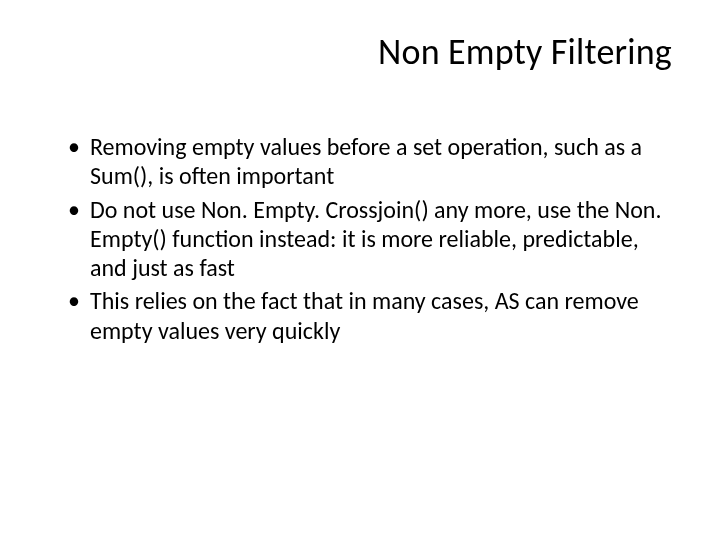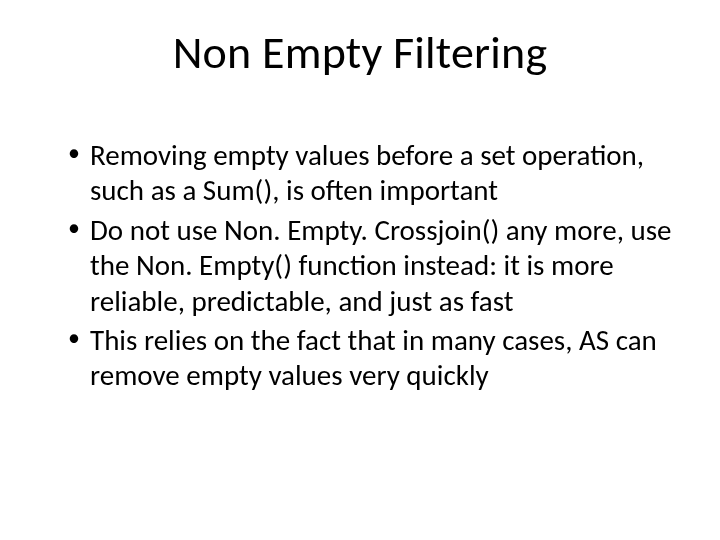--- a/index.html
+++ b/index.html
@@ -1,20 +1,20 @@
 <!DOCTYPE html>
 <html><head>
 <meta charset="utf-8">
 <style>
   * { margin: 0; padding: 0; box-sizing: border-box; }
   html, body { width: 720px; height: 540px; background: #fff; font-family: Calibri, "Segoe UI", Arial, sans-serif; color: #000; }
   .slide { width: 720px; height: 540px; padding: 18px 48px 40px 48px; position: relative; }
-  .title { font-size: 46px; font-weight: 400; text-align: center; margin-top: 6px; margin-bottom: 58px; letter-spacing: 0.2px; }
+  .title { font-size: 36px; font-weight: 400; text-align: right; margin-top: 12px; margin-bottom: 58px; letter-spacing: 0.2px; }
   .bullets { list-style: none; padding-left: 24px; }
-  .bullets li { position: relative; font-size: 29px; line-height: 1.22; margin-bottom: 4px; padding-left: 18px; }
+  .bullets li { position: relative; font-size: 24px; line-height: 1.22; margin-bottom: 4px; padding-left: 18px; }
   .bullets li::before { content: "•"; position: absolute; left: -4px; top: 0; font-size: 24px; }
 </style>
 </head>
 <body>
 
 <div class="slide">
   <h1 class="title">Non Empty Filtering</h1>
   <ul class="bullets">
     <li>Removing empty values before a set operation, such as a Sum(), is often important</li>
     <li>Do not use Non. Empty. Crossjoin() any more, use the Non. Empty() function instead: it is more reliable, predictable, and just as fast</li>

